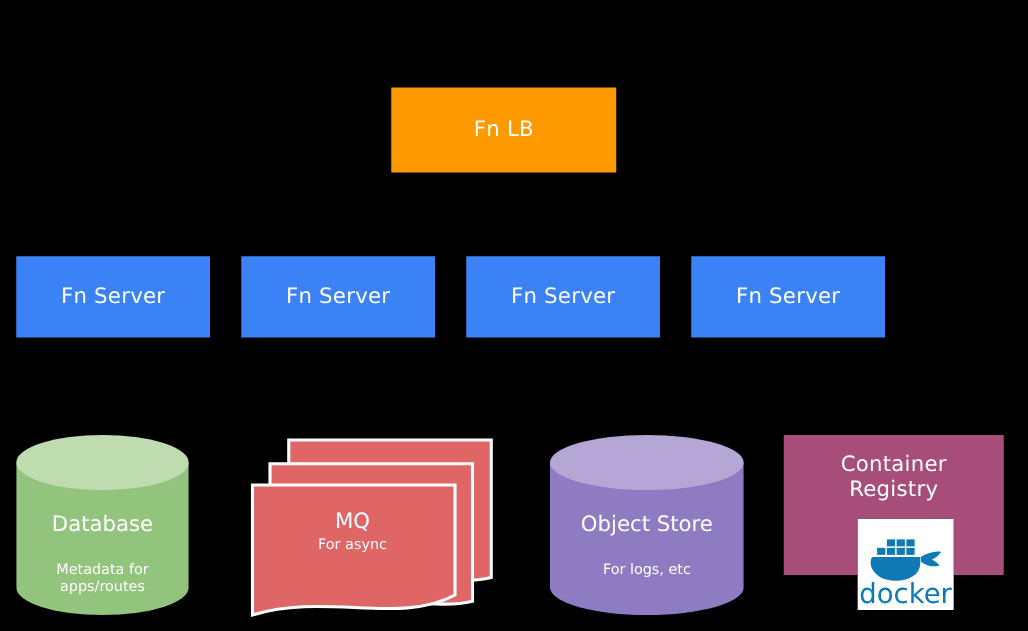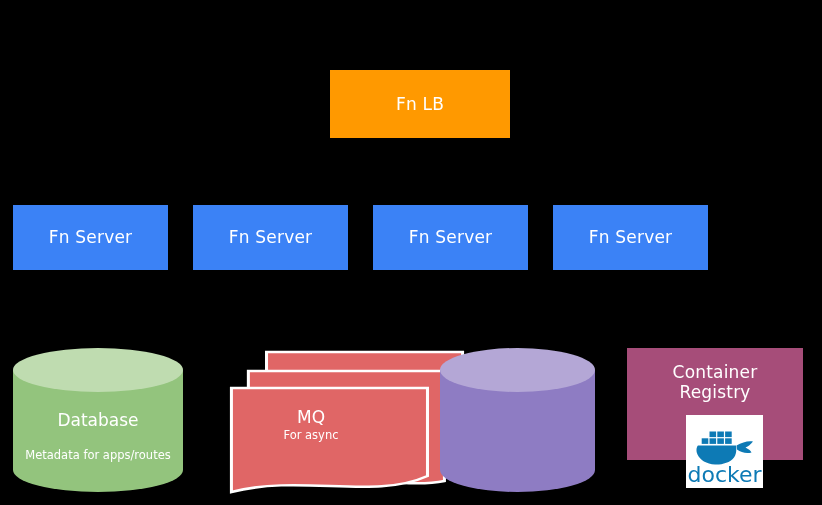--- a/index.html
+++ b/index.html
@@ -115,72 +115,76 @@
       <path d="M402,138 L402,172 L270,172 L270,205"></path>
       <path d="M402,138 L402,172 L450,172 L450,205"></path>
       <path d="M402,138 L402,172 L629,172 L629,205"></path>
       <path d="M90,270 L90,312 L85,312 L85,348"></path>
       <path d="M270,270 L270,312 L300,312 L300,352"></path>
       <path d="M450,270 L450,312 L517,312 L517,348"></path>
       <path d="M629,270 L629,312 L724,312 L724,348"></path>
     </g>
   </svg>
 
-  <div class="node rect-lb" style="left:313px; top:70px; width:180px; height:68px;margin-left:17px;">
+  <div class="node rect-lb" style="left:313px; top:70px; width:180px; height:68px;">
     <span class="title">Fn LB</span>
   </div>
 
   <div class="node rect-server" style="left:13px; top:205px; width:155px; height:65px;">
     <span class="title">Fn Server</span>
   </div>
 
   <div class="node rect-server" style="left:193px; top:205px; width:155px; height:65px;">
     <span class="title">Fn Server</span>
   </div>
 
   <div class="node rect-server" style="left:373px; top:205px; width:155px; height:65px;">
     <span class="title">Fn Server</span>
   </div>
 
   <div class="node rect-server" style="left:553px; top:205px; width:155px; height:65px;">
     <span class="title">Fn Server</span>
   </div>
 
-  <div class="cylinder" style="left:13px; top:348px; width:138px; height:144px;padding-left:32px;">
+  <div class="cylinder" style="left:13px; top:348px; width:138px; height:144px;">
     <svg class="cyl-svg" viewBox="0 0 145 144" preserveAspectRatio="none" xmlns="http://www.w3.org/2000/svg">
       <path d="M0,22 L0,122 A72.5,22 0 0 0 145,122 L145,22 Z" fill="#93c47d"></path>
       <ellipse cx="72.5" cy="22" rx="72.5" ry="22" fill="#bfdcb0"></ellipse>
     </svg>
     <div class="cyl-label" style="top:62px;">
       <span class="title">Database</span>
       <span class="subtitle">Metadata for
 apps/routes</span>
     </div>
   </div>
 
-  <div class="mq-stack" style="left:229px; top:350px; width:236px; height:145px;">
+  <div class="mq-stack" style="left:200px; top:350px; width:195px; height:145px;">
     <svg class="mq-svg" viewBox="0 0 195 145" preserveAspectRatio="none" xmlns="http://www.w3.org/2000/svg">
 
       <path d="M31,2 L193,2 L193,112 C160,120 120,104 31,112 Z" fill="#e06666" stroke="#ffffff" stroke-width="2.5"></path>
 
       <path d="M16,21 L178,21 L178,131 C145,139 105,123 16,131 Z" fill="#e06666" stroke="#ffffff" stroke-width="2.5"></path>
 
       <path d="M2,38 L164,38 L164,126 C120,150 60,124 2,142 Z" fill="#e06666" stroke="#ffffff" stroke-width="2.5"></path>
     </svg>
     <div class="mq-label" style="top:57px; width:164px;">
       <span class="title">MQ</span>
       <span class="subtitle">For async</span>
     </div>
   </div>
 
   <div class="cylinder" style="left:440px; top:348px; width:155px; height:144px;">
     <svg class="cyl-svg" viewBox="0 0 155 144" preserveAspectRatio="none" xmlns="http://www.w3.org/2000/svg">
       <path d="M0,22 L0,122 A77.5,22 0 0 0 155,122 L155,22 Z" fill="#8e7cc3"></path>
       <ellipse cx="77.5" cy="22" rx="77.5" ry="22" fill="#b4a7d6"></ellipse>
     </svg>
+    <div class="cyl-label" style="top:62px;">
+      <span class="title">Object Store</span>
+      <span class="subtitle">For logs, etc</span>
+    </div>
   </div>
 
   <div class="node rect-registry" style="left:627px; top:348px; width:176px; height:112px; justify-content:flex-start; padding-top:14px;">
     <span class="title">Container
 Registry</span>
   </div>
 
   <div class="docker-logo" style="left:686px; top:415px; width:77px; height:73px;">
     <svg class="docker-svg" viewBox="0 0 77 73" xmlns="http://www.w3.org/2000/svg">
       <rect x="0" y="0" width="77" height="73" fill="#ffffff"></rect>

